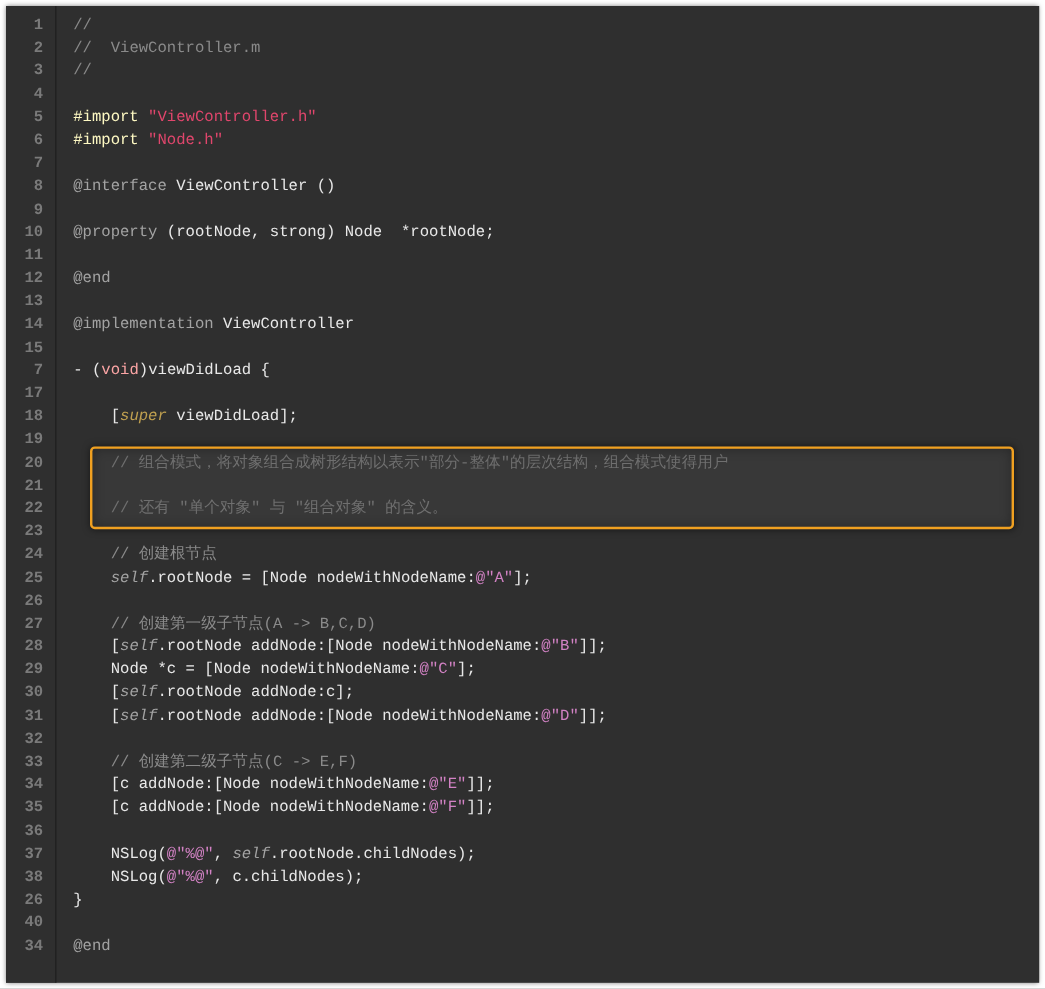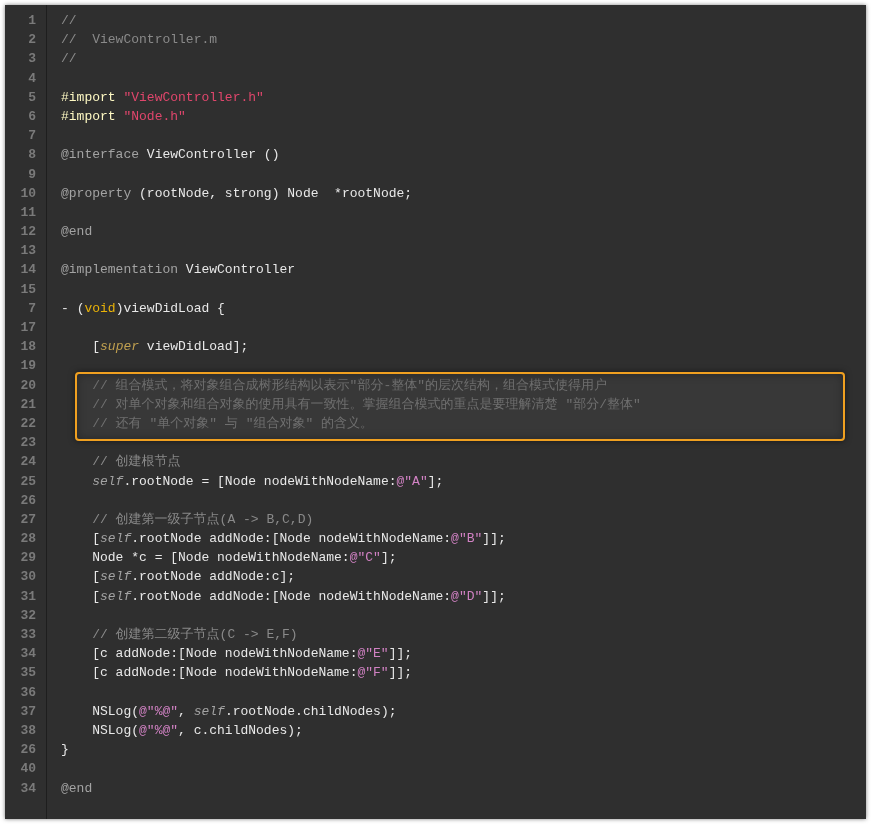--- a/index.html
+++ b/index.html
@@ -44,21 +44,21 @@
   .line {
     height: 19.2px;
     line-height: 19.2px;
     white-space: pre;
   }
   
   .c-comment { color: #8a8a8a; }  
   .c-pre     { color: #fef9c3; }  
   .c-str     { color: #e0466c; }  
   .c-kw      { color: #a3a3a3; }
-  .c-void    { color: #eab308; }
+  .c-void    { color: #fca5a5; }
   .c-super   { color: #c0a050; font-style: italic; margin-top: 44px;}
   .c-self    { color: #a3a3a3; font-style: italic;}
   .c-atstr   { color: #d282c4; }
   .c-name    { color: #e8e8e8; }
   
   .hl-box {
     position: absolute;
     border: 2px solid #f0a020;
     border-radius: 4px;
     background: rgba(70,70,70,0.4);
@@ -133,21 +133,21 @@
     <div class="line"></div>
     <div class="line"><span class="c-kw">@end</span></div>
     <div class="line"></div>
     <div class="line"><span class="c-kw">@implementation</span> <span>ViewController</span></div>
     <div class="line"></div>
     <div class="line"><span>-</span> <span>(</span><span class="c-void">void</span><span>)</span><span>viewDidLoad</span> <span>{</span></div>
     <div class="line"></div>
     <div class="line"><span>    </span><span>[</span><span class="c-super">super</span> <span>viewDidLoad];</span></div>
     <div class="line"></div>
     <div class="line"><span>    </span><span class="c-comment">// 组合模式，将对象组合成树形结构以表示"部分-整体"的层次结构，组合模式使得用户</span></div>
-    <div class="line"><span>    </span><span class="c-comment">// 对单个对象和组合对象的使用具有一致性。掌握组合模式的重点是要理解清楚 "部分/整体"</span></div>
+    <div class="line"><span>    </span></div>
     <div class="line"><span>    </span><span class="c-comment">// 还有 "单个对象" 与 "组合对象" 的含义。</span></div>
     <div class="line"></div>
     <div class="line"><span>    </span><span class="c-comment">// 创建根节点</span></div>
     <div class="line"><span>    </span><span class="c-self">self</span><span>.rootNode = [Node nodeWithNodeName:</span><span class="c-atstr">@"A"</span><span>];</span></div>
     <div class="line"></div>
     <div class="line"><span>    </span><span class="c-comment">// 创建第一级子节点(A -&gt; B,C,D)</span></div>
     <div class="line"><span>    </span><span>[</span><span class="c-self">self</span><span>.rootNode addNode:[Node nodeWithNodeName:</span><span class="c-atstr">@"B"</span><span>]];</span></div>
     <div class="line"><span>    </span><span>Node *c = [Node nodeWithNodeName:</span><span class="c-atstr">@"C"</span><span>];</span></div>
     <div class="line"><span>    </span><span>[</span><span class="c-self">self</span><span>.rootNode addNode:c];</span></div>
     <div class="line"><span>    </span><span>[</span><span class="c-self">self</span><span>.rootNode addNode:[Node nodeWithNodeName:</span><span class="c-atstr">@"D"</span><span>]];</span></div>

